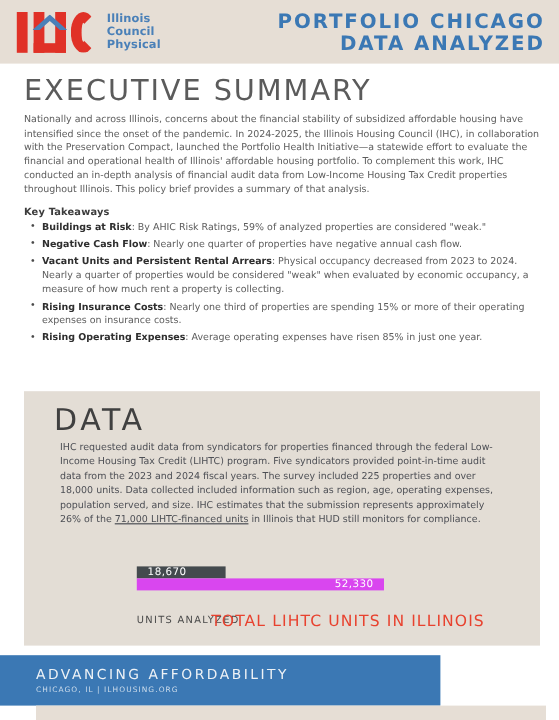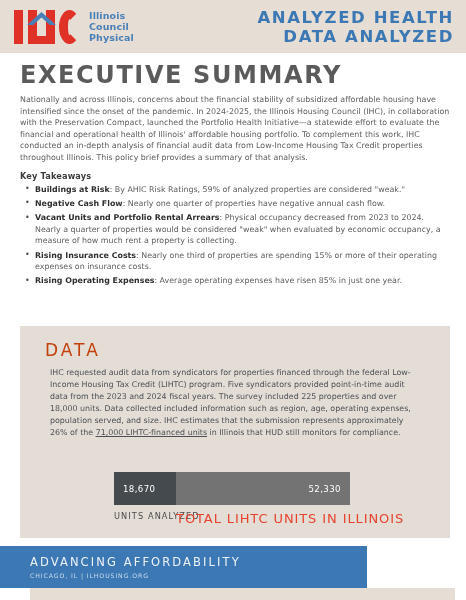--- a/index.html
+++ b/index.html
@@ -90,21 +90,21 @@
   
   .exec {
     position: absolute;
     left: 20px; top: 60px;
     width: 430px;
   }
   .exec-title {
     color: #5b5b5b;
     font-size: 24px;
     letter-spacing: 1.6px;
-    font-weight: 700;
+    font-weight: 400;
     line-height: 30px;
   }
   .body-text {
     color: #5d5d5d;
     font-size: 7.9px;
     line-height: 11.6px;
     text-align: left;
     margin-top: 4px;
   }
 
@@ -144,22 +144,22 @@
 
   
   .data-box {
     position: absolute;
     left: 20px; top: 326px;
     width: 430px;
     height: 212px;
     background: #e3ddd5;
   }
   .data-title {
-    color: #c2410c;
-    font-size: 17px;
+    color: #404040;
+    font-size: 25px;
     letter-spacing: 3px;
     font-weight: 400;
     margin: 13px 0 0 25px;
     line-height: 22px;
   }
   .data-para {
     color: #4d4f55;
     font-size: 7.9px;
     line-height: 12.1px;
     margin: 6px 28px 0 30px;
@@ -172,21 +172,22 @@
   
   .chart {
     position: absolute;
     left: 0; top: 146px;
     width: 430px;
   }
   .bars {
     display: flex;
     height: 33px;
     margin-left: 94px;
-    width: 236px;
+    width: 280px;
+    flex-direction: column;
   }
   .bar-dark {
     background: #444a4e;
     display: flex;
     align-items: center;
     justify-content: flex-start;
   }
   .bar-red {
     background: #e8422f;
     display: flex;
@@ -271,51 +272,51 @@
         <div class="logo-c"></div>
       </div>
       <div class="logo-words">
         <div>Illinois</div>
         <div>Council</div>
         <div>Physical</div>
       </div>
     </div>
 
     <div class="header-title">
-      <div>ANALYZED HEALTH</div>
+      <div>PORTFOLIO CHICAGO</div>
       <div>DATA ANALYZED</div>
     </div>
   </div>
 
   <div class="exec">
     <div class="exec-title">EXECUTIVE SUMMARY</div>
     <div class="body-text">Nationally and across Illinois, concerns about the financial stability of subsidized affordable housing have intensified since the onset of the pandemic. In 2024-2025, the Illinois Housing Council (IHC), in collaboration with the Preservation Compact, launched the Portfolio Health Initiative—a statewide effort to evaluate the financial and operational health of Illinois' affordable housing portfolio. To complement this work, IHC conducted an in-depth analysis of financial audit data from Low-Income Housing Tax Credit properties throughout Illinois. This policy brief provides a summary of that analysis.</div>
 
     <div class="key-head">Key Takeaways</div>
 
     <ul class="takeaways">
       <li><b>Buildings at Risk</b><span>: By AHIC Risk Ratings, 59% of analyzed properties are considered "weak."</span></li>
       <li><b>Negative Cash Flow</b><span>: Nearly one quarter of properties have negative annual cash flow.</span></li>
-      <li><b>Vacant Units and Portfolio Rental Arrears</b><span>: Physical occupancy decreased from 2023 to 2024. Nearly a quarter of properties would be considered "weak" when evaluated by economic occupancy, a measure of how much rent a property is collecting.</span></li>
+      <li><b>Vacant Units and Persistent Rental Arrears</b><span>: Physical occupancy decreased from 2023 to 2024. Nearly a quarter of properties would be considered "weak" when evaluated by economic occupancy, a measure of how much rent a property is collecting.</span></li>
       <li><b>Rising Insurance Costs</b><span>: Nearly one third of properties are spending 15% or more of their operating expenses on insurance costs.</span></li>
       <li><b>Rising Operating Expenses</b><span>: Average operating expenses have risen 85% in just one year.</span></li>
     </ul>
   </div>
 
   <div class="data-box">
     <div class="data-title">DATA</div>
 
     <div class="data-para"><span>IHC requested audit data from syndicators for properties financed through the federal Low-Income Housing Tax Credit (LIHTC) program. Five syndicators provided point-in-time audit data from the 2023 and 2024 fiscal years. The survey included 225 properties and over 18,000 units. Data collected included information such as region, age, operating expenses, population served, and size. IHC estimates that the submission represents approximately 26% of the </span><a class="ul-link" href="#">71,000 LIHTC-financed units</a><span> in Illinois that HUD still monitors for compliance.</span></div>
 
     <div class="chart">
       <div class="bars">
         <div class="bar-dark" id="bar-dark" style="width: 26.2958%; background: rgb(68, 74, 78);">
           <span class="bar-val">18,670</span>
         </div>
-        <div class="bar-red" id="bar-red" style="width: 73.7042%; background: #737373;">
+        <div class="bar-red" id="bar-red" style="width: 73.7042%; background: #d946ef;">
           <span class="bar-val">52,330</span>
         </div>
       </div>
       <div class="chart-labels">
         <div class="lbl-dark" id="lbl-dark" style="width: 26.2958%; color: rgb(74, 74, 74);">UNITS ANALYZED</div>
         <div class="lbl-red" id="lbl-red" style="width: 73.7042%; color: rgb(232, 66, 47);">TOTAL LIHTC UNITS IN ILLINOIS</div>
       </div>
     </div>
   </div>
 

